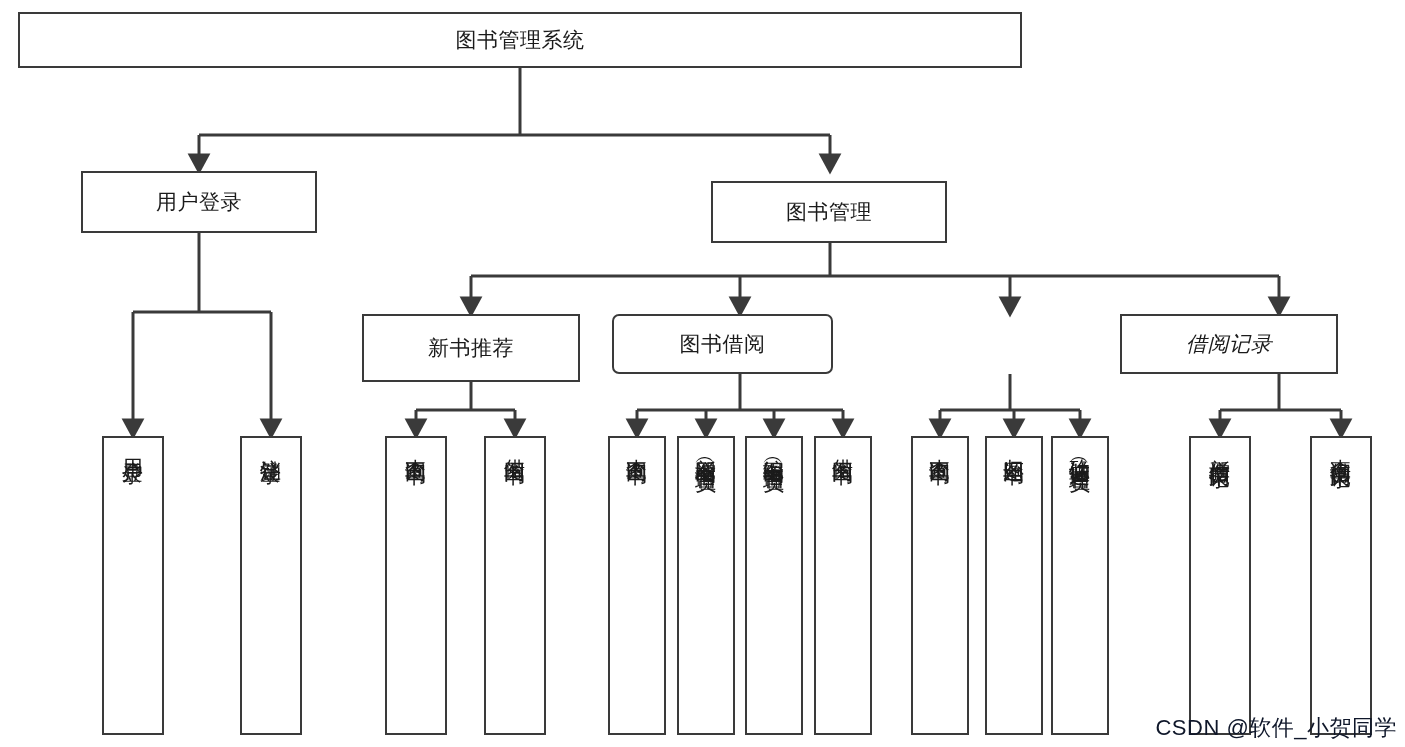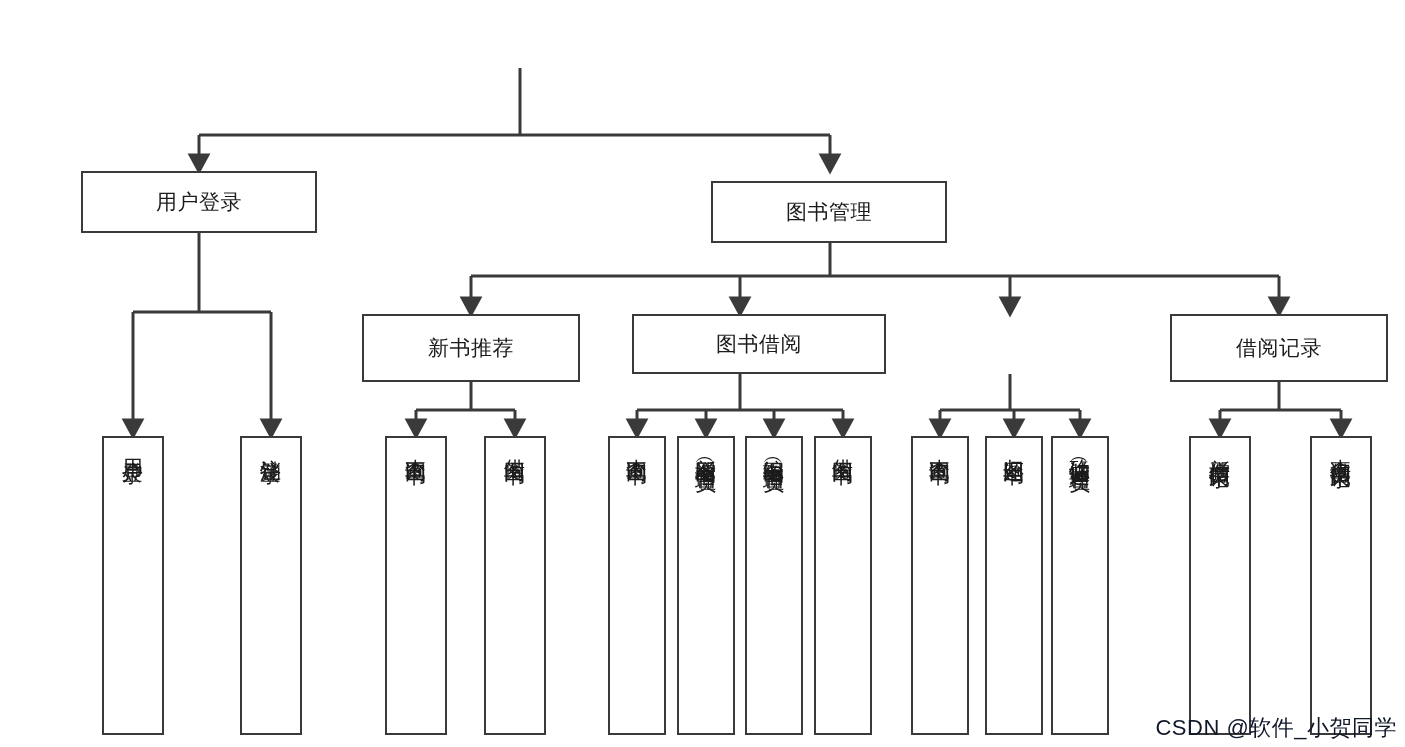--- a/index.html
+++ b/index.html
@@ -115,35 +115,38 @@
       <path d="M1014,410 L1014,428" marker-end="url(#arrow)"></path>
       <path d="M1080,410 L1080,428" marker-end="url(#arrow)"></path>
 
       <path d="M1279,374 L1279,410"></path>
       <path d="M1220,410 L1341,410"></path>
       <path d="M1220,410 L1220,428" marker-end="url(#arrow)"></path>
       <path d="M1341,410 L1341,428" marker-end="url(#arrow)"></path>
     </g>
   </svg>
 
+  <div class="node horiz" style="left:18px; top:12px; width:1004px; height:56px;">
+    <span class="node-label">图书管理系统</span>
+  </div>
 
   <div class="node horiz" style="left:81px; top:171px; width:236px; height:62px;">
     <span class="node-label">用户登录</span>
   </div>
   <div class="node horiz" style="left:711px; top:171px; width:236px; height:62px;margin-top:10px;">
     <span class="node-label">图书管理</span>
   </div>
 
   <div class="node horiz" style="left:362px; top:314px; width:218px; height:68px;">
     <span class="node-label">新书推荐</span>
   </div>
-  <div class="node horiz" style="left:632px; top:314px; width:254px; height:60px;">
+  <div class="node horiz" style="left:612px; top:314px; width:221px; height:60px;border-radius:7px;">
     <span class="node-label">图书借阅</span>
   </div>
-  <div class="node horiz" style="left:1170px; top:314px; width:218px; height:68px;">
+  <div class="node horiz" style="left:1120px; top:314px; width:218px; height:60px;font-style:italic;">
     <span class="node-label">借阅记录</span>
   </div>
 
   <div class="node vert" style="left:102px; top:436px; width:62px; height:299px;">
     <span class="node-label">用户登录</span>
   </div>
   <div class="node vert" style="left:240px; top:436px; width:62px; height:299px;">
     <span class="node-label">注销登录</span>
   </div>
 

